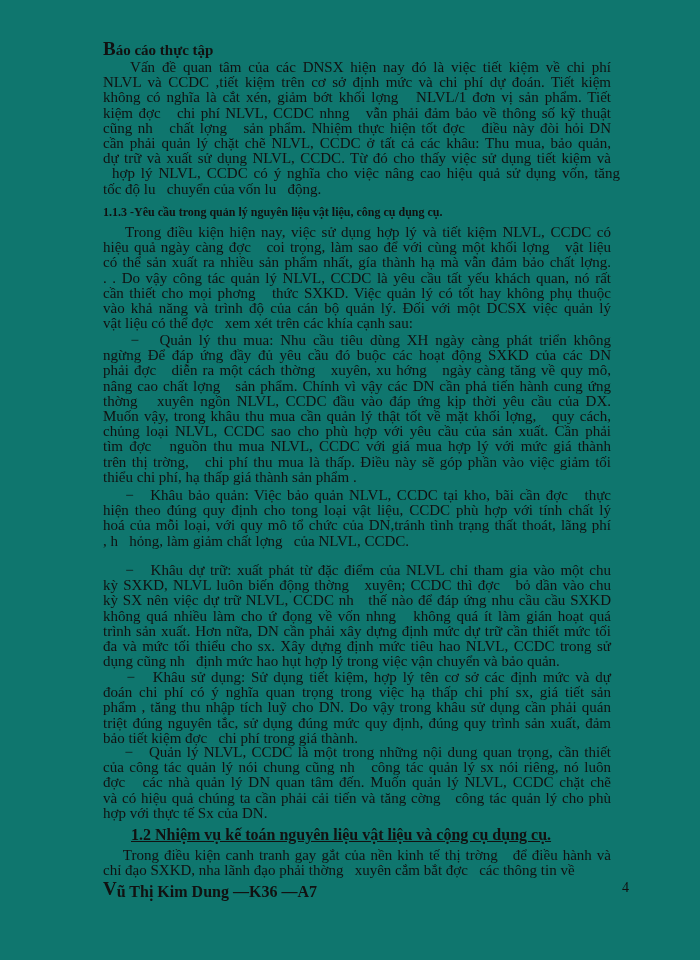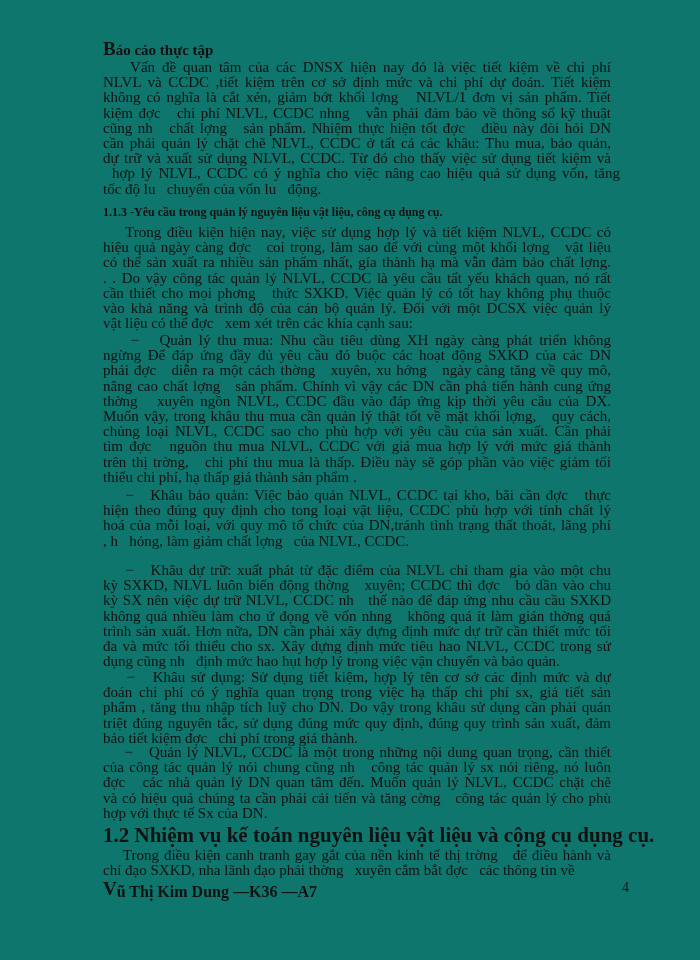--- a/index.html
+++ b/index.html
@@ -5,21 +5,21 @@
   html, body { margin: 0; padding: 0; background: #ffffff; }
   body { width: 700px; height: 960px; position: relative; overflow: hidden;
          font-family: "Liberation Serif", "DejaVu Serif", serif; color: #111; }
   .page { position: absolute; left: 0; top: 0; width: 700px; height: 960px; background: #0f766e; }
   .header { position: absolute; left: 103px; top: 40px; font-weight: bold; font-size: 15px; line-height: 18px; }
   .header .big { font-size: 19px; }
   .line { position: absolute; left: 103px; width: 508px; font-size: 15px; line-height: 15px;
           white-space: nowrap; text-align: justify; text-align-last: justify; }
   .line.last { text-align-last: left; }
   .heading { position: absolute; left: 103px; font-weight: bold; font-size: 12px; line-height: 18px; white-space: nowrap; }
-  .heading.underline { font-size: 21px; }
+  .heading.underline { text-decoration: underline; font-size: 16px; margin-left: 28px; }
   .footer { position: absolute; left: 103px; top: 878px; font-weight: bold; font-size: 16px; white-space: nowrap; }
   .footer .big { font-size: 19px; vertical-align: 2px; }
   .pagenum { position: absolute; left: 622px; top: 880px; font-size: 14px; }
 </style>
 </head>
 <body>
 
 <div class="page">
   <div class="header">
     <span class="big">B</span><span>áo cáo thực tập</span>
@@ -53,21 +53,21 @@
       <div class="line" style="top: 439.4px; white-space: pre;">tìm đợc   nguồn thu mua NLVL, CCDC với giá mua hợp lý với mức giá thành</div>
       <div class="line" style="top: 454.6px; white-space: pre;">trên thị trờng,   chi phí thu mua là thấp. Điều này sẽ góp phần vào việc giảm tối</div>
       <div class="line last" style="top: 469.8px; white-space: pre;">thiểu chi phí, hạ thấp giá thành sản phẩm .</div>
       <div class="line" style="top: 488px; white-space: pre;">    −   Khâu bảo quản: Việc bảo quản NLVL, CCDC tại kho, bãi cần đợc   thực</div>
       <div class="line" style="top: 503.2px; white-space: pre;">hiện theo đúng quy định cho tong loại vật liệu, CCDC phù hợp với tính chất lý</div>
       <div class="line" style="top: 518.4px; white-space: pre;">hoá của mỗi loại, với quy mô tổ chức của DN,tránh tình trạng thất thoát, lãng phí</div>
       <div class="line last" style="top: 533.6px; white-space: pre;">, h   hỏng, làm giảm chất lợng   của NLVL, CCDC.</div>
       <div class="line" style="top: 563px; white-space: pre;">    −   Khâu dự trữ: xuất phát từ đặc điểm của NLVL chỉ tham gia vào một chu</div>
       <div class="line" style="top: 578.2px; white-space: pre;">kỳ SXKD, NLVL luôn biến động thờng   xuyên; CCDC thì đợc   bỏ dần vào chu</div>
       <div class="line" style="top: 593.4px; white-space: pre;">kỳ SX nên việc dự trữ NLVL, CCDC nh   thế nào để đáp ứng nhu cầu cầu SXKD</div>
-      <div class="line" style="top: 608.6px; white-space: pre;">không quá nhiều làm cho ứ đọng về vốn nhng   không quá ít làm gián thờng quá</div>
+      <div class="line" style="top: 608.6px; white-space: pre;">không quá nhiều làm cho ứ đọng về vốn nhng   không quá ít làm gián hoạt quá</div>
       <div class="line" style="top: 623.8px; white-space: pre;">trình sản xuất. Hơn nữa, DN cần phải xây dựng định mức dự trữ cần thiết mức tối</div>
       <div class="line" style="top: 639px; white-space: pre;">đa và mức tối thiểu cho sx. Xây dựng định mức tiêu hao NLVL, CCDC trong sử</div>
       <div class="line last" style="top: 654.2px; white-space: pre;">dụng cũng nh   định mức hao hụt hợp lý trong việc vận chuyển và bảo quản.</div>
       <div class="line" style="top: 670px; white-space: pre;">    −   Khâu sử dụng: Sử dụng tiết kiệm, hợp lý tên cơ sở các định mức và dự</div>
       <div class="line" style="top: 685.2px; white-space: pre;">đoán chi phí có ý nghĩa quan trọng trong việc hạ thấp chi phí sx, giá tiết sản</div>
       <div class="line" style="top: 700.4px; white-space: pre;">phẩm , tăng thu nhập tích luỹ cho DN. Do vậy trong khâu sử dụng cần phải quán</div>
       <div class="line" style="top: 715.6px; white-space: pre;">triệt đúng nguyên tắc, sử dụng đúng mức quy định, đúng quy trình sản xuất, đảm</div>
       <div class="line last" style="top: 730.8px; white-space: pre;">bảo tiết kiệm đợc   chi phí trong giá thành.</div>
       <div class="line" style="top: 745px; white-space: pre;">    −   Quản lý NLVL, CCDC là một trong những nội dung quan trọng, cần thiết</div>
       <div class="line" style="top: 760.2px; white-space: pre;">của công tác quản lý nói chung cũng nh   công tác quản lý sx nói riêng, nó luôn</div>

